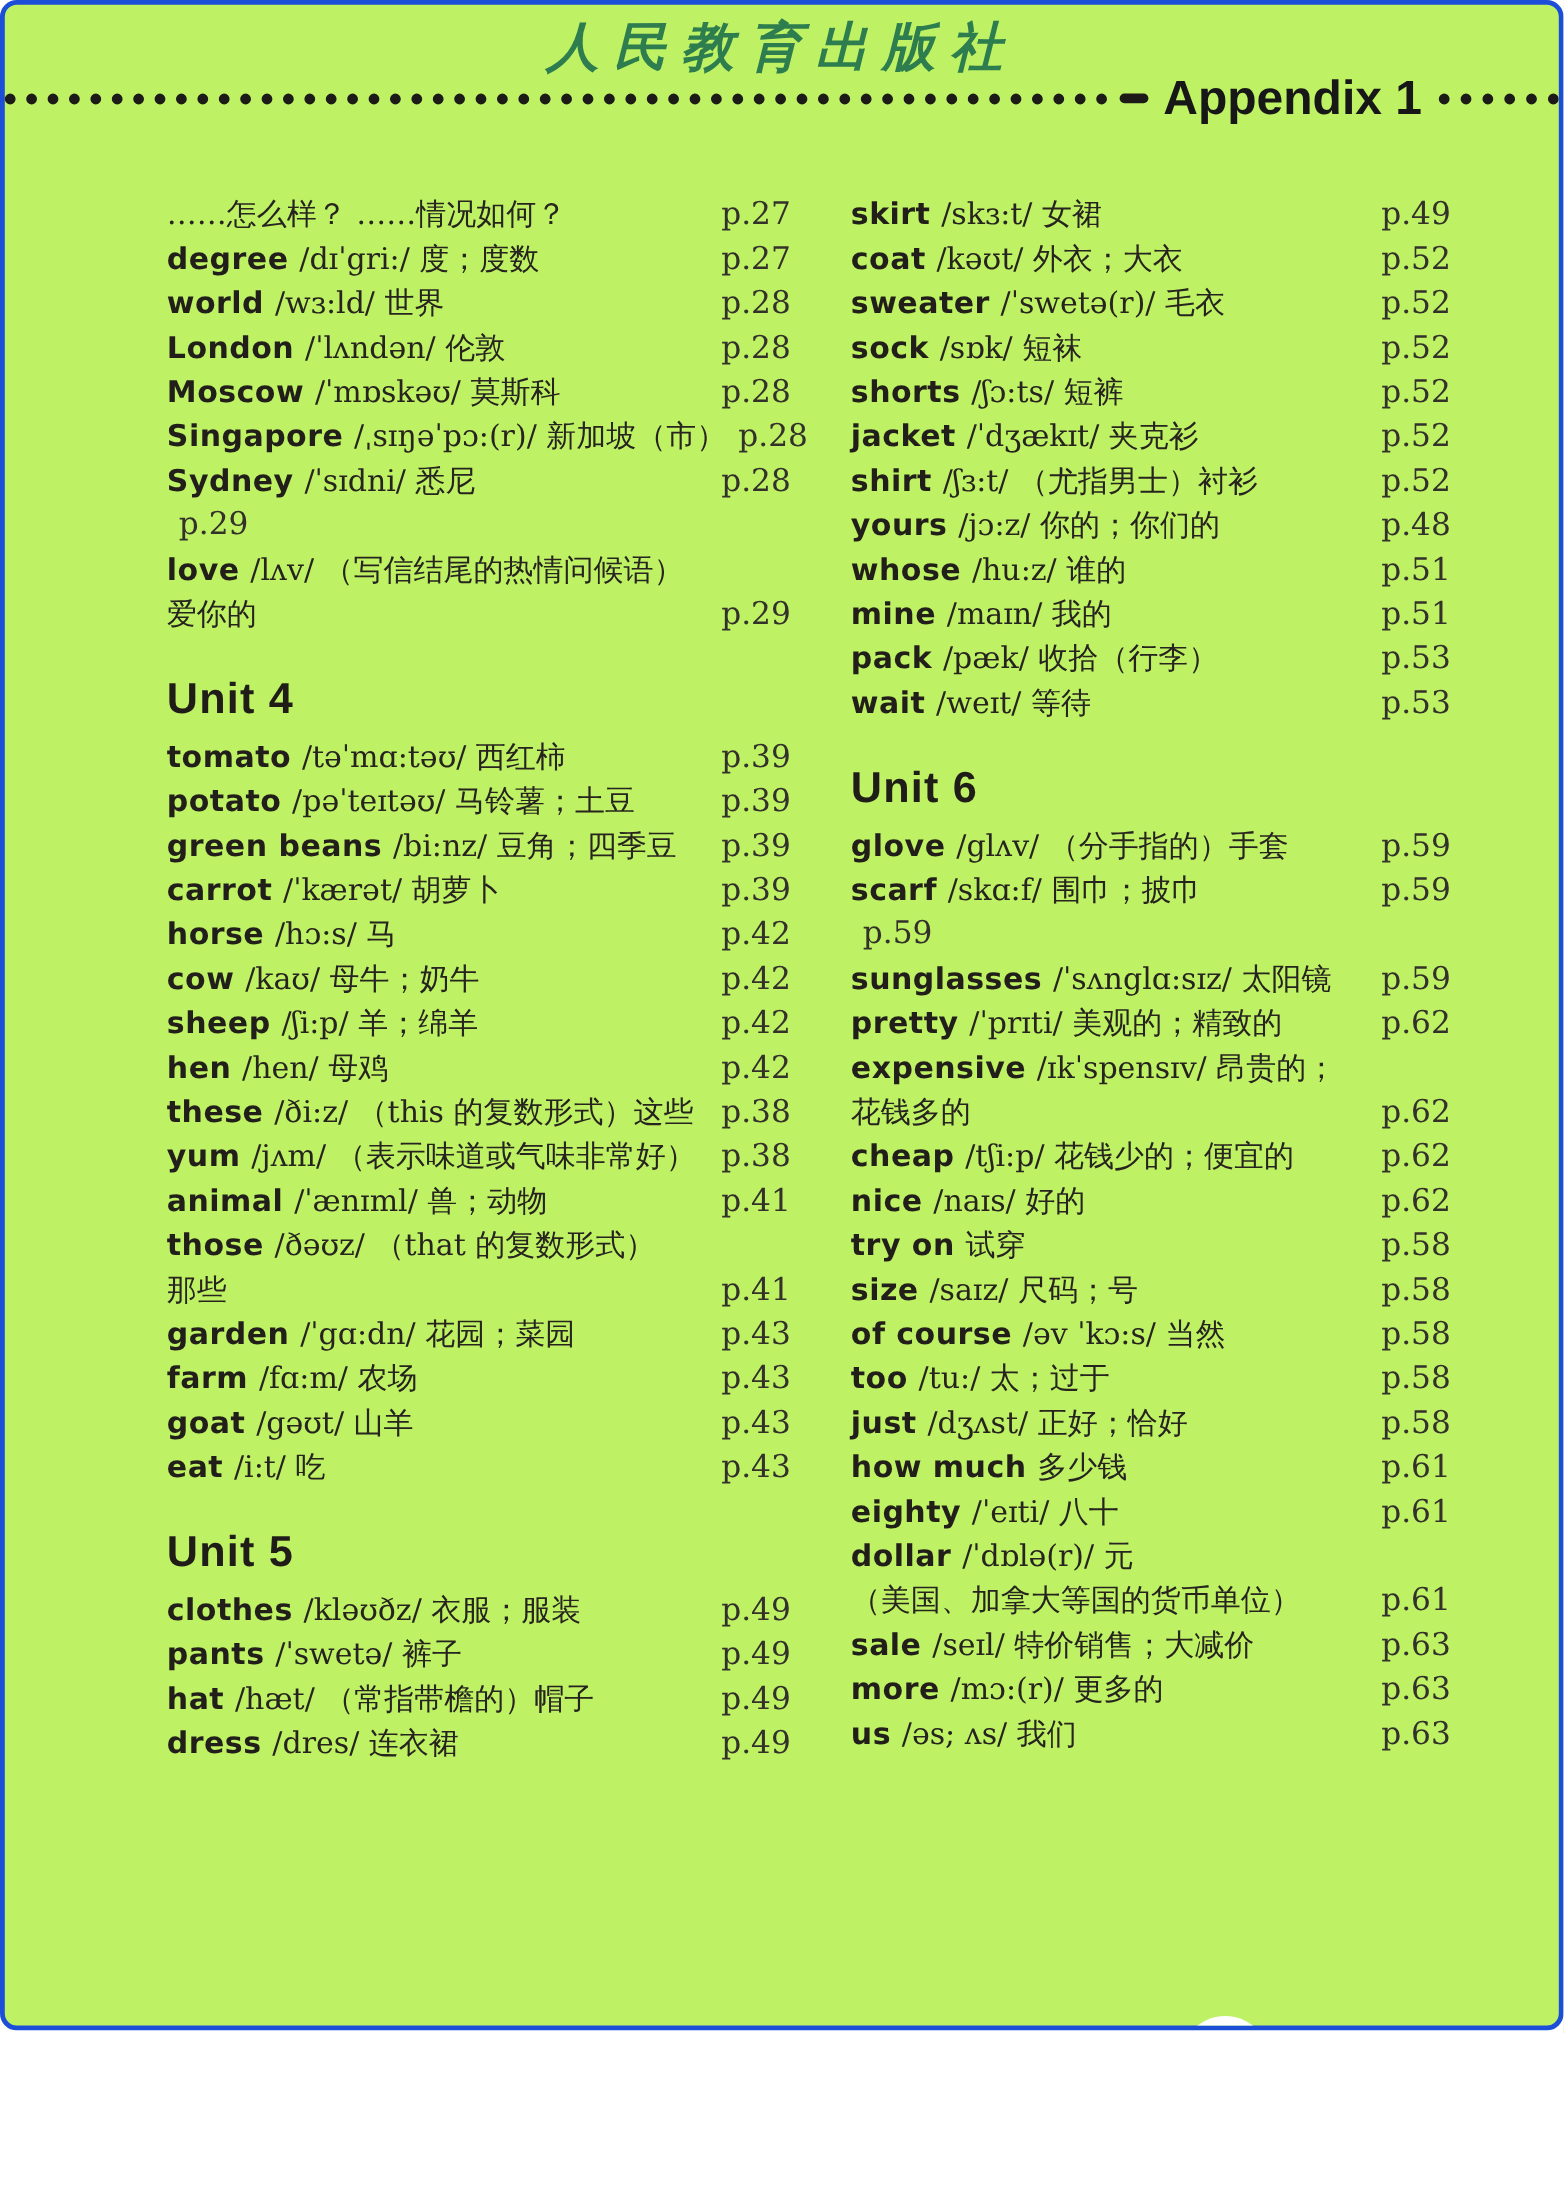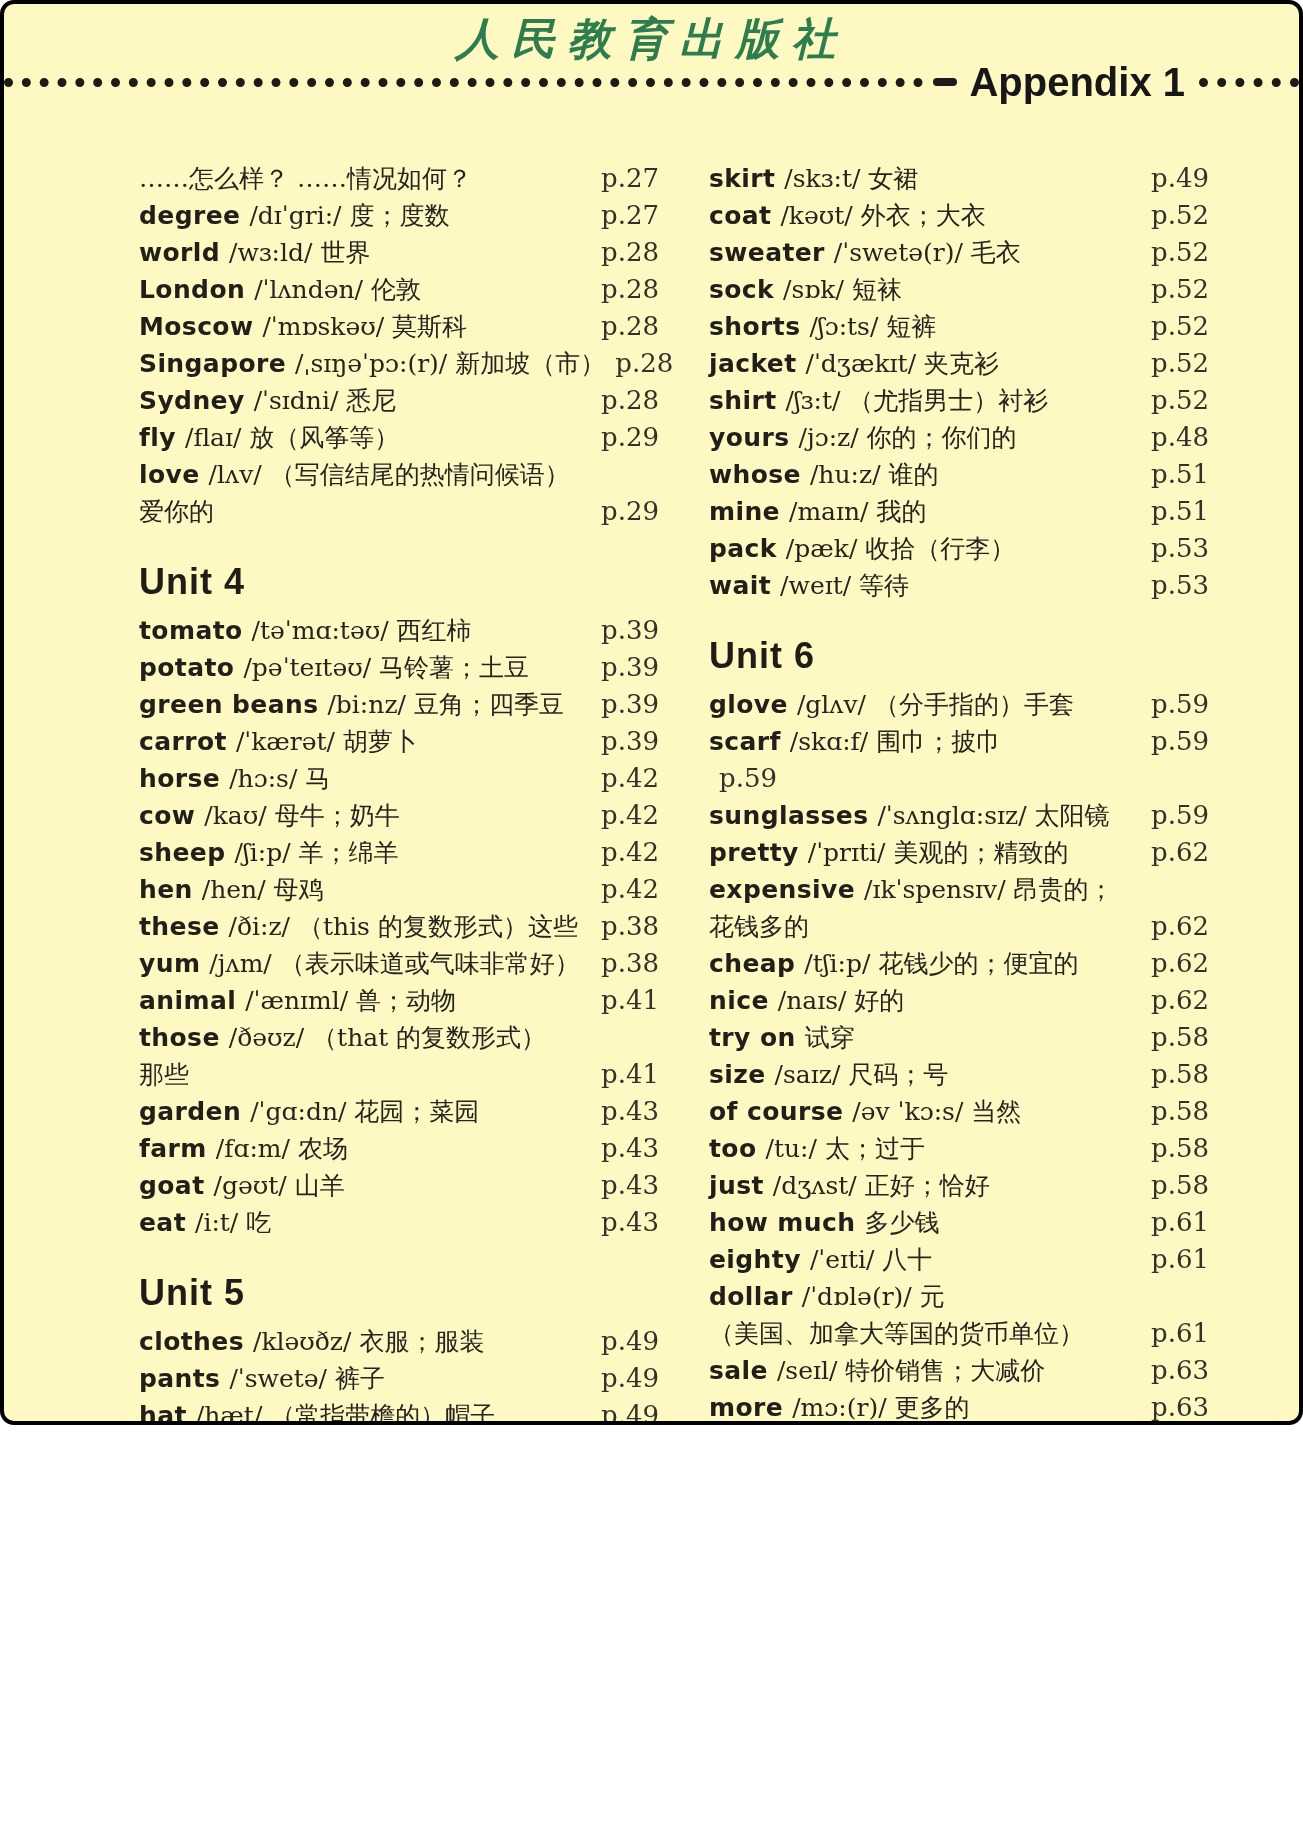--- a/index.html
+++ b/index.html
@@ -1,20 +1,20 @@
 <!DOCTYPE html>
 <html><head>
 <meta charset="utf-8">
 <style>
   html,body{margin:0;padding:0;background:#ffffff;}
   .page{
     position:relative;
-    width:1303px;height:1425px;
-    background:#fef9c3;
-    border:4px solid #000000;
+    width:1303px;height:1692px;
+    background:#bef264;
+    border:4px solid #1d4ed8;
     border-radius:14px;
     box-sizing:border-box;
     overflow:hidden;
     font-family:"DejaVu Serif", serif;
     color:#27241f;
   }
   .logo{
     position:absolute;left:0;right:0;
     text-align:center;
     color:#2e7d4e;
@@ -106,21 +106,20 @@
   </div>
       <div class="entry-row">
     <span class="entry-text"><span class="word">Singapore</span><span>/ˌsɪŋəˈpɔ:(r)/ 新加坡（市）</span></span>
     <span class="page-num">p.28</span>
   </div>
       <div class="entry-row">
     <span class="entry-text"><span class="word">Sydney</span><span>/ˈsɪdni/ 悉尼</span></span>
     <span class="page-num">p.28</span>
   </div>
       <div class="entry-row">
-    <span class="entry-text"><span class="word">fly</span><span>/flaɪ/ 放（风筝等）</span></span>
     <span class="page-num">p.29</span>
   </div>
       <div class="entry-row">
     <span class="entry-text"><span class="word">love</span><span>/lʌv/ （写信结尾的热情问候语）</span></span>
     <span class="page-num"></span>
   </div>
       <div class="entry-row">
     <span class="entry-text"><span class="word"></span><span>爱你的</span></span>
     <span class="page-num">p.29</span>
   </div>

